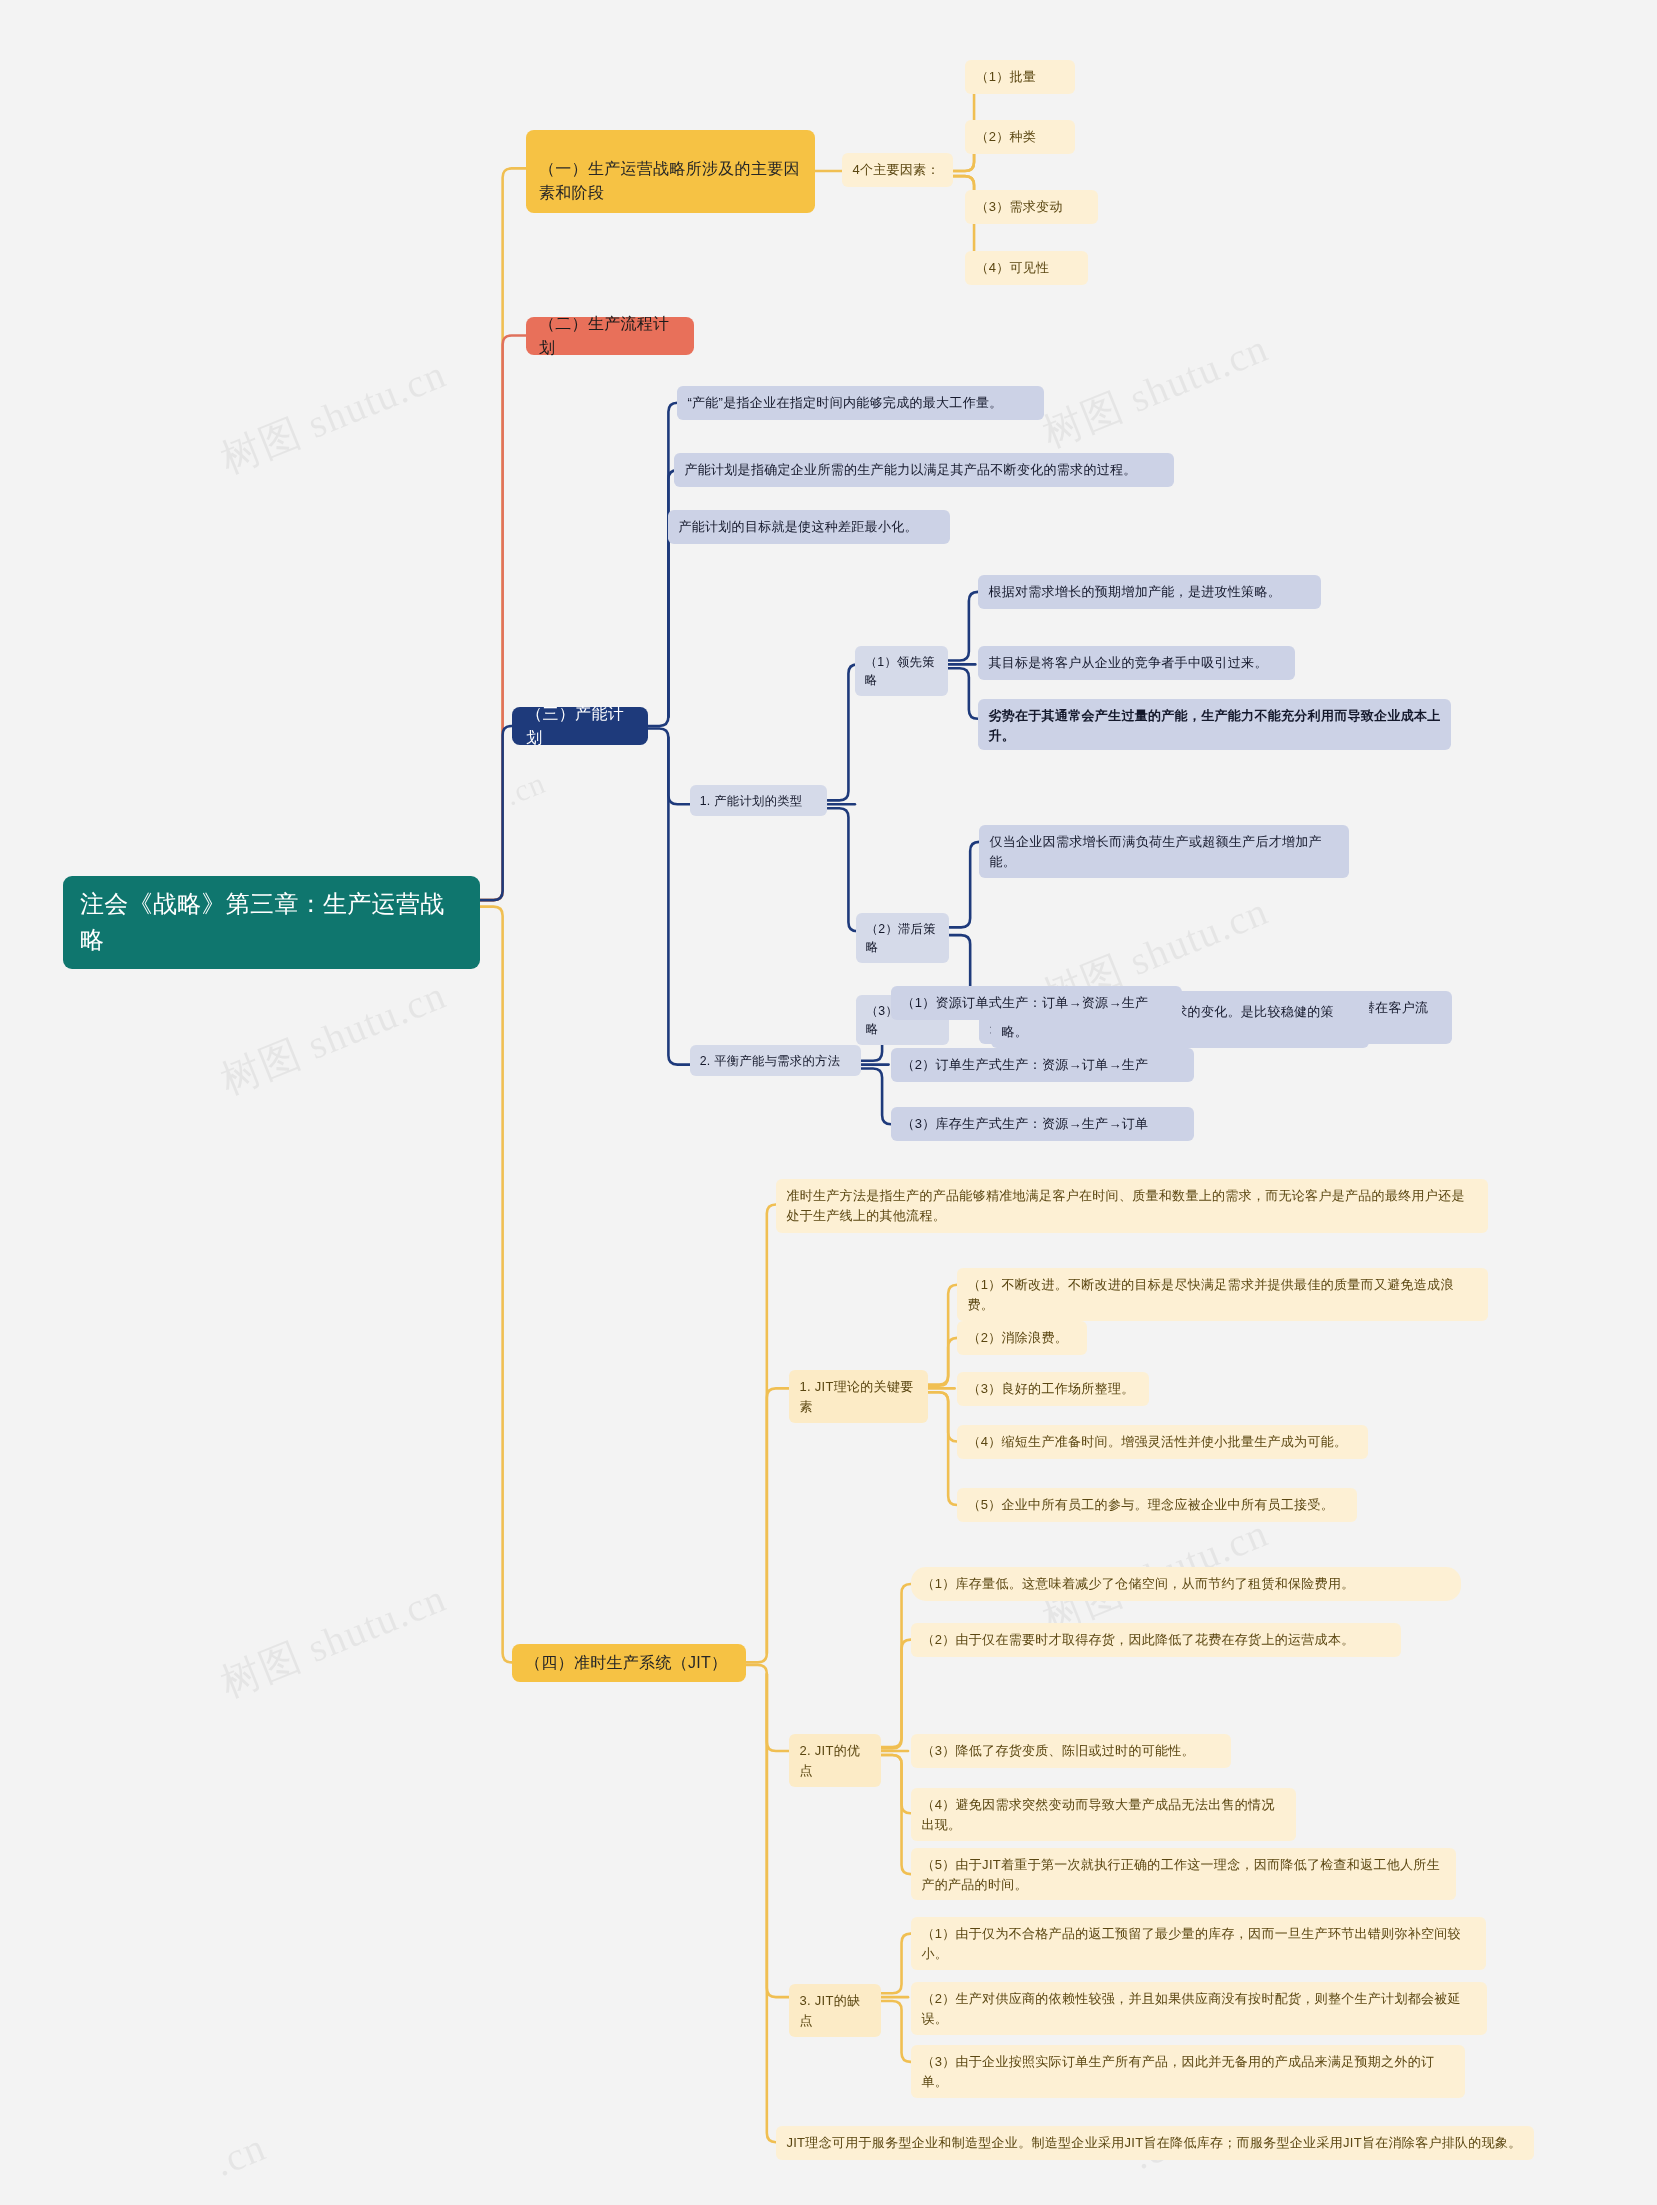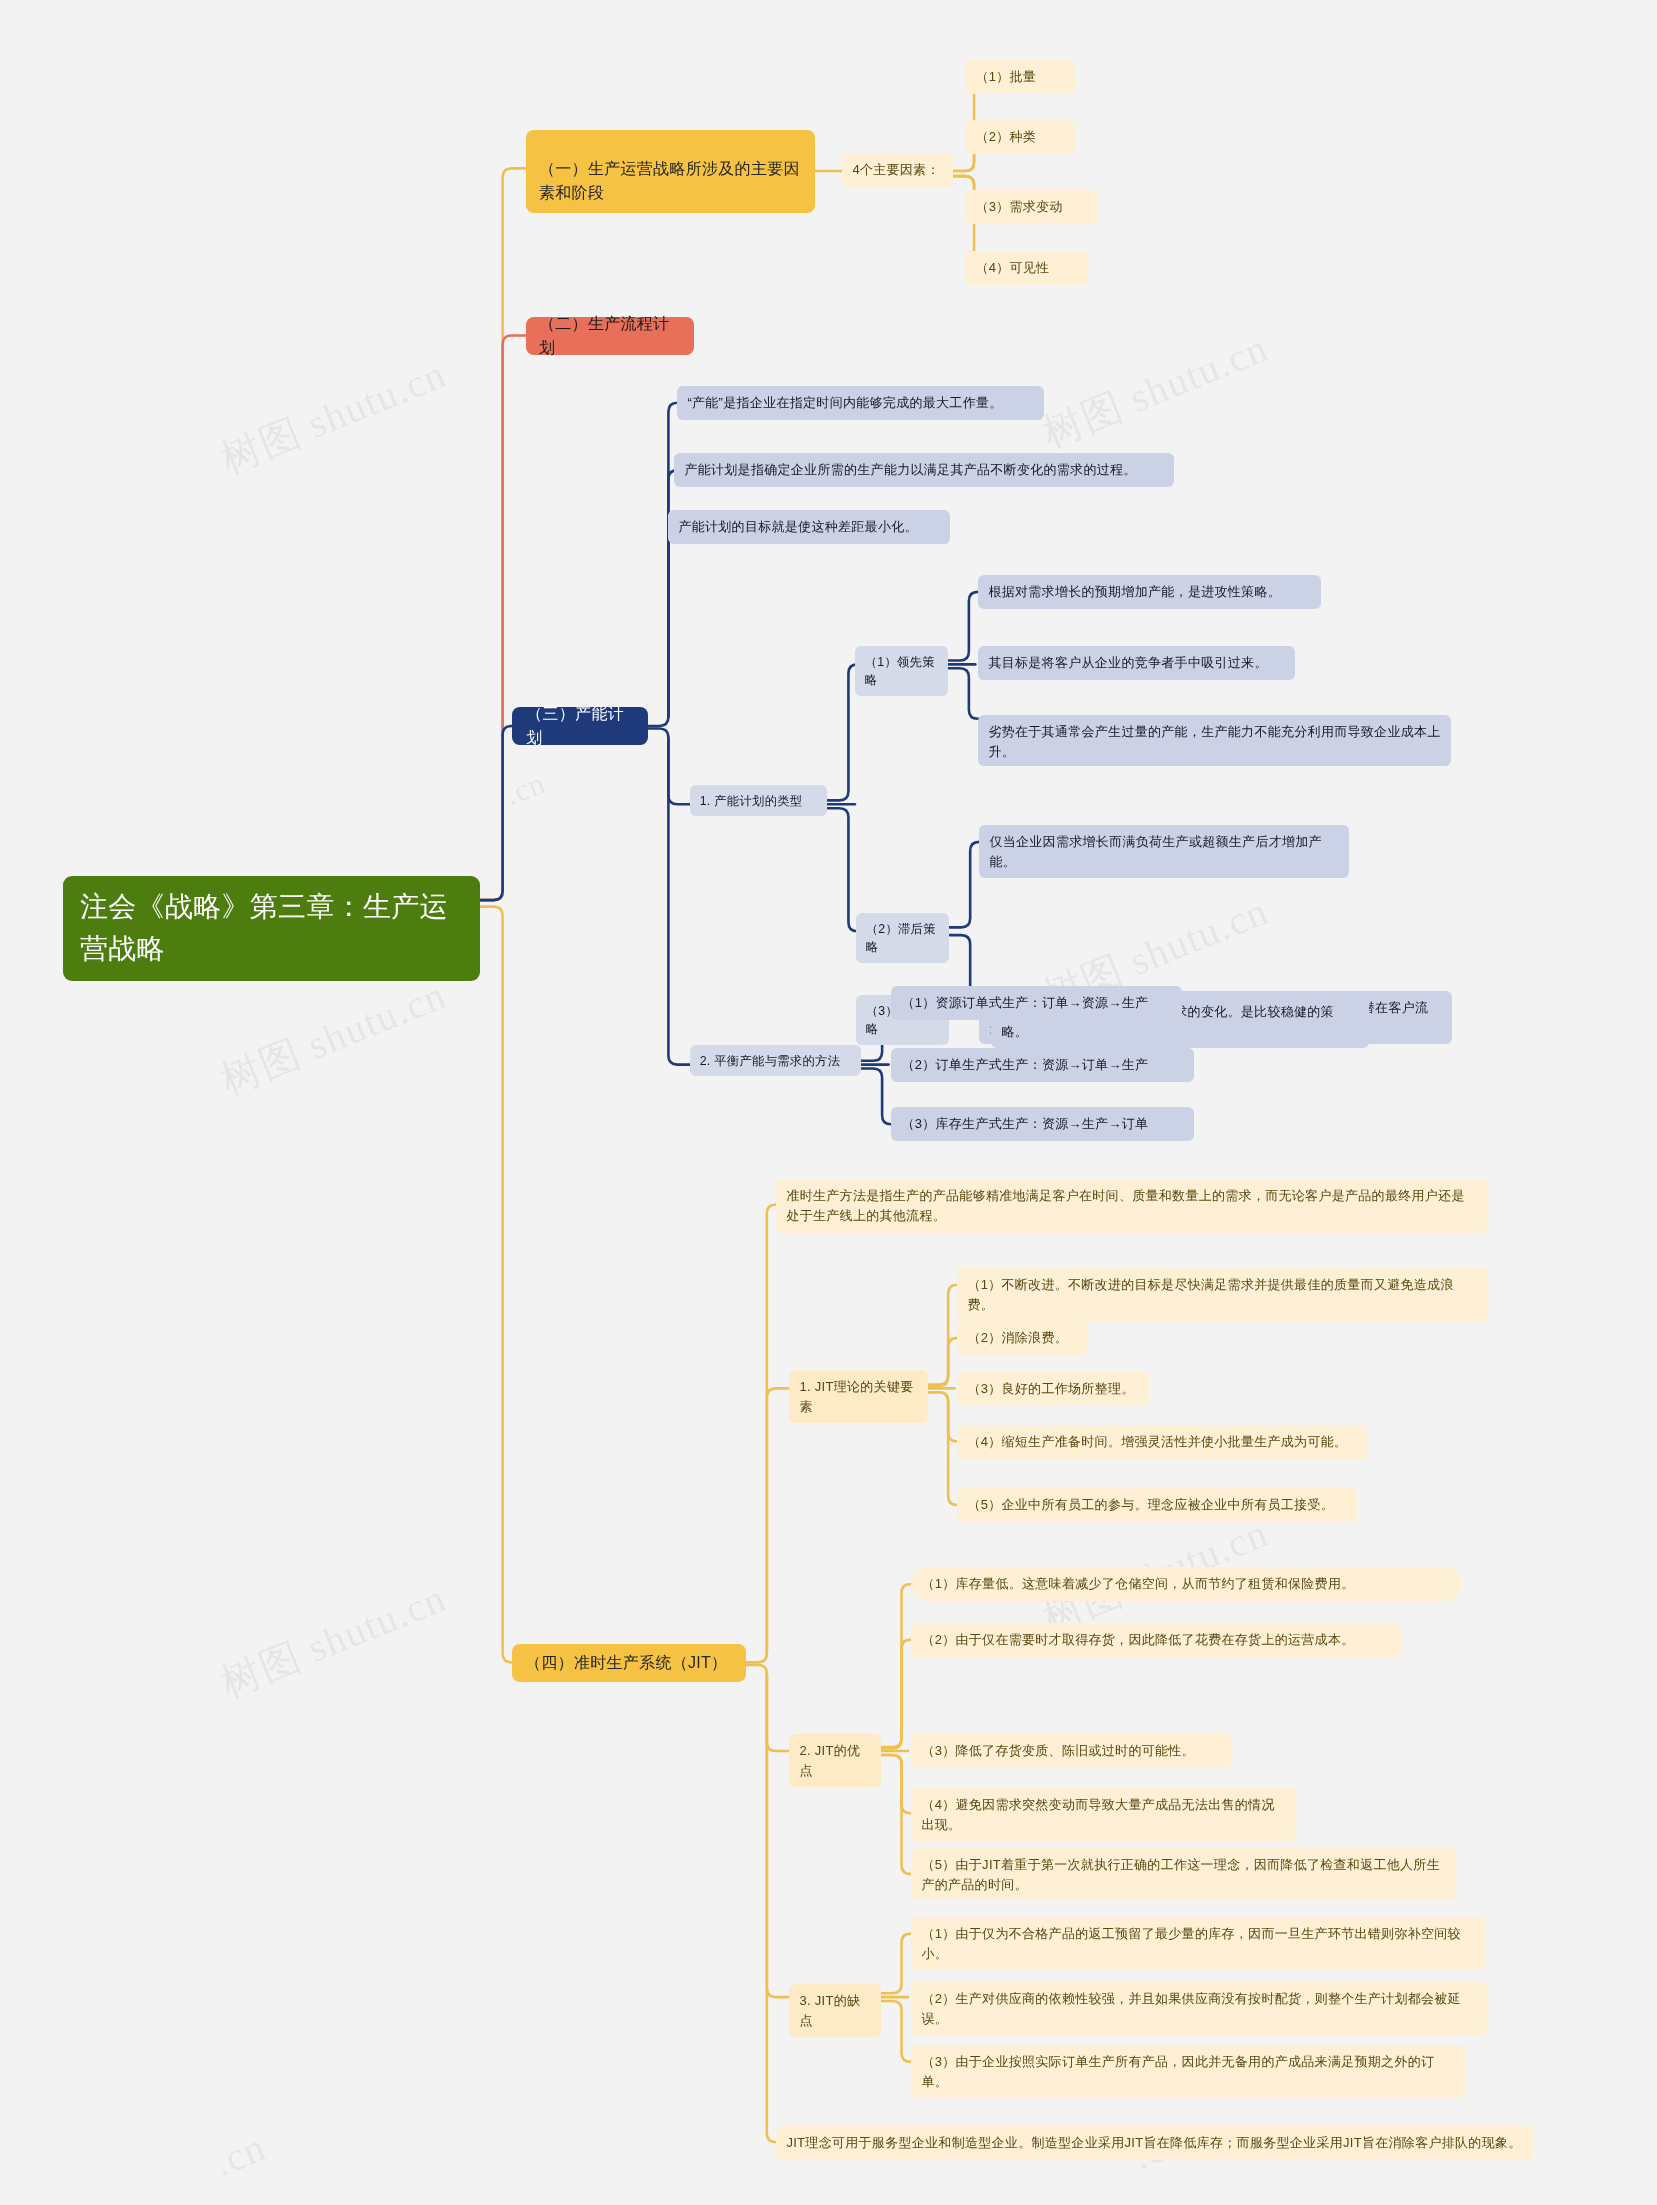--- a/index.html
+++ b/index.html
@@ -32,23 +32,23 @@
     border-radius: 6.5px;
     display: flex;
     align-items: center;
     line-height: 1.5;
     letter-spacing: 0.3px;
   }
   .node span { display:block; width:100%; }
 
   
   .n-root {
-    background: #4d7c0f;
+    background: #0f766e;
     color: #ffffff;
-    font-size: 28px;
+    font-size: 24px;
     padding: 10.4px 17px;
     border-radius: 9px;
     font-weight: 500;
   }
   
   .n-l1-orange {
     background: #f6c244;
     color: #262626;
     font-size: 16px;
     padding: 8.4px 13px;
@@ -225,21 +225,21 @@
 
 <div class="node n-blue-soft" style="left:855px; top:646px; width:93px;">
   <span>（1）领先策略</span>
 </div>
 <div class="node n-blue" style="left:978px; top:575px; width:343px;">
   <span>根据对需求增长的预期增加产能，是进攻性策略。</span>
 </div>
 <div class="node n-blue" style="left:978px; top:646px; width:317px;">
   <span>其目标是将客户从企业的竞争者手中吸引过来。</span>
 </div>
-<div class="node n-blue" style="left:978px; top:715px; width:473px; height:51px; align-items:flex-start;">
+<div class="node n-blue" style="left:978px; top:699px; width:473px; height:51px; align-items:flex-start;font-weight:bold;">
   <span>劣势在于其通常会产生过量的产能，生产能力不能充分利用而导致企业成本上升。</span>
 </div>
 
 <div class="node n-blue-soft" style="left:856px; top:913px; width:93px;">
   <span>（2）滞后策略</span>
 </div>
 <div class="node n-blue" style="left:979px; top:825px; width:370px;">
   <span>仅当企业因需求增长而满负荷生产或超额生产后才增加产能。</span>
 </div>
 <div class="node n-blue" style="left:979px; top:991px; width:473px;">

